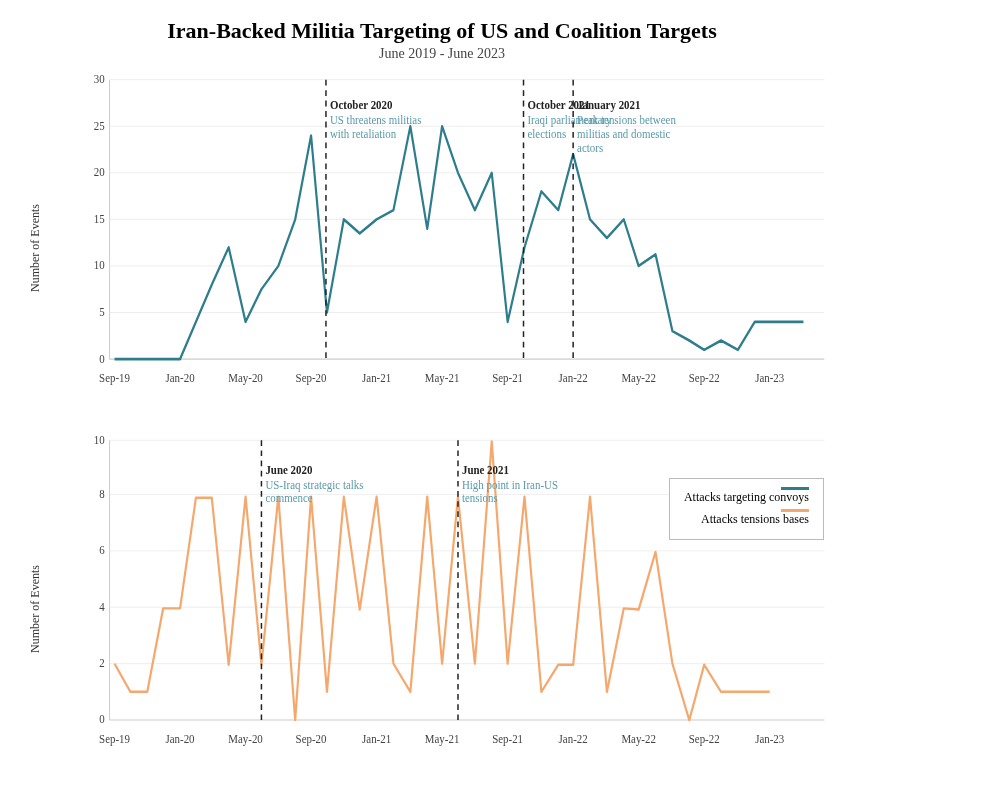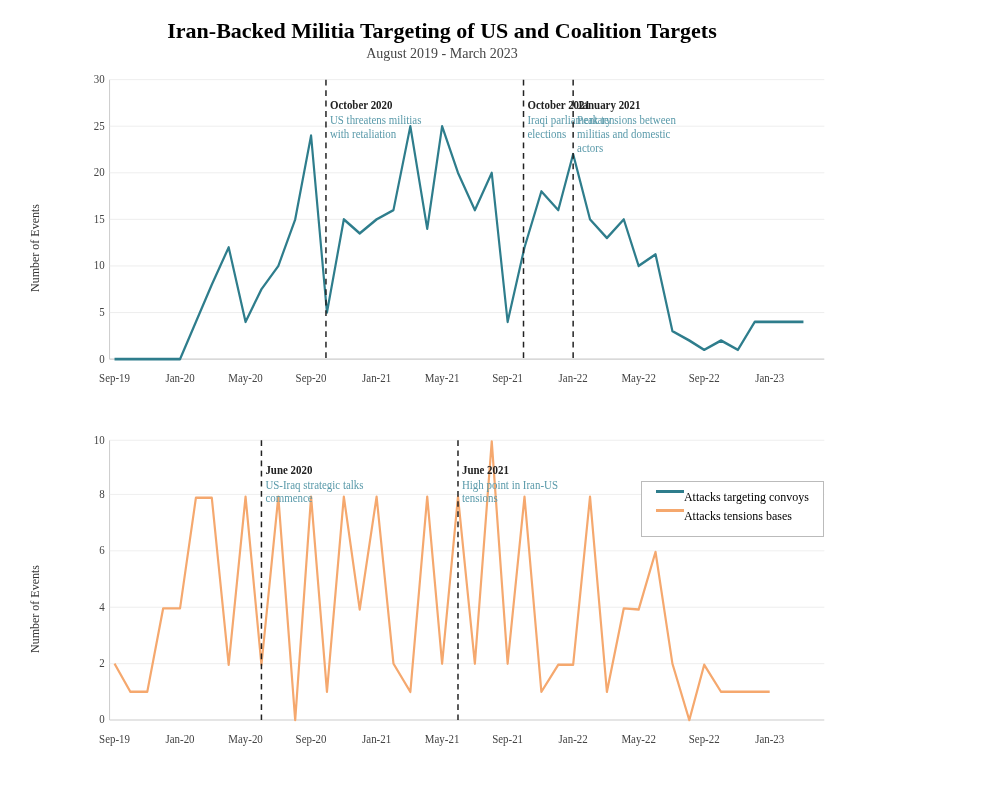--- a/index.html
+++ b/index.html
@@ -80,39 +80,40 @@
       right: 10px;
       top: 50%;
       transform: translateY(-50%);
       background: #fff;
       border: 1px solid #ccc;
       padding: 8px 12px;
       font-size: 12px;
     }
     .legend-item {
       display: flex;
-      align-items: flex-start;
+      align-items: flex-end;
       margin-bottom: 4px;
+      flex-direction: column;
     }
     .legend-color {
       width: 28px;
       height: 3px;
     }
     .bottom-chart-wrapper {
       position: relative;
       display: flex;
       flex: 1;
     }
   </style>
 </head>
 <body>
 
 <div class="page-container">
   <h1 class="main-title">Iran-Backed Militia Targeting of US and Coalition Targets</h1>
-  <div class="subtitle">August 2019 - March 2023</div>
+  <div class="subtitle">June 2019 - June 2023</div>
 
   <div class="charts-wrapper">
 
     <div class="chart-container" style="flex: 1.1;">
       <div class="y-axis-label">Number of Events</div>
       <div class="chart-area">
         <svg id="top-svg" viewBox="0 0 820 310" preserveAspectRatio="none">
 
           <line x1="60" y1="10" x2="60" y2="250" stroke="#ccc" stroke-width="1"></line>
           <line x1="60" y1="250" x2="780" y2="250" stroke="#ccc" stroke-width="1"></line>

